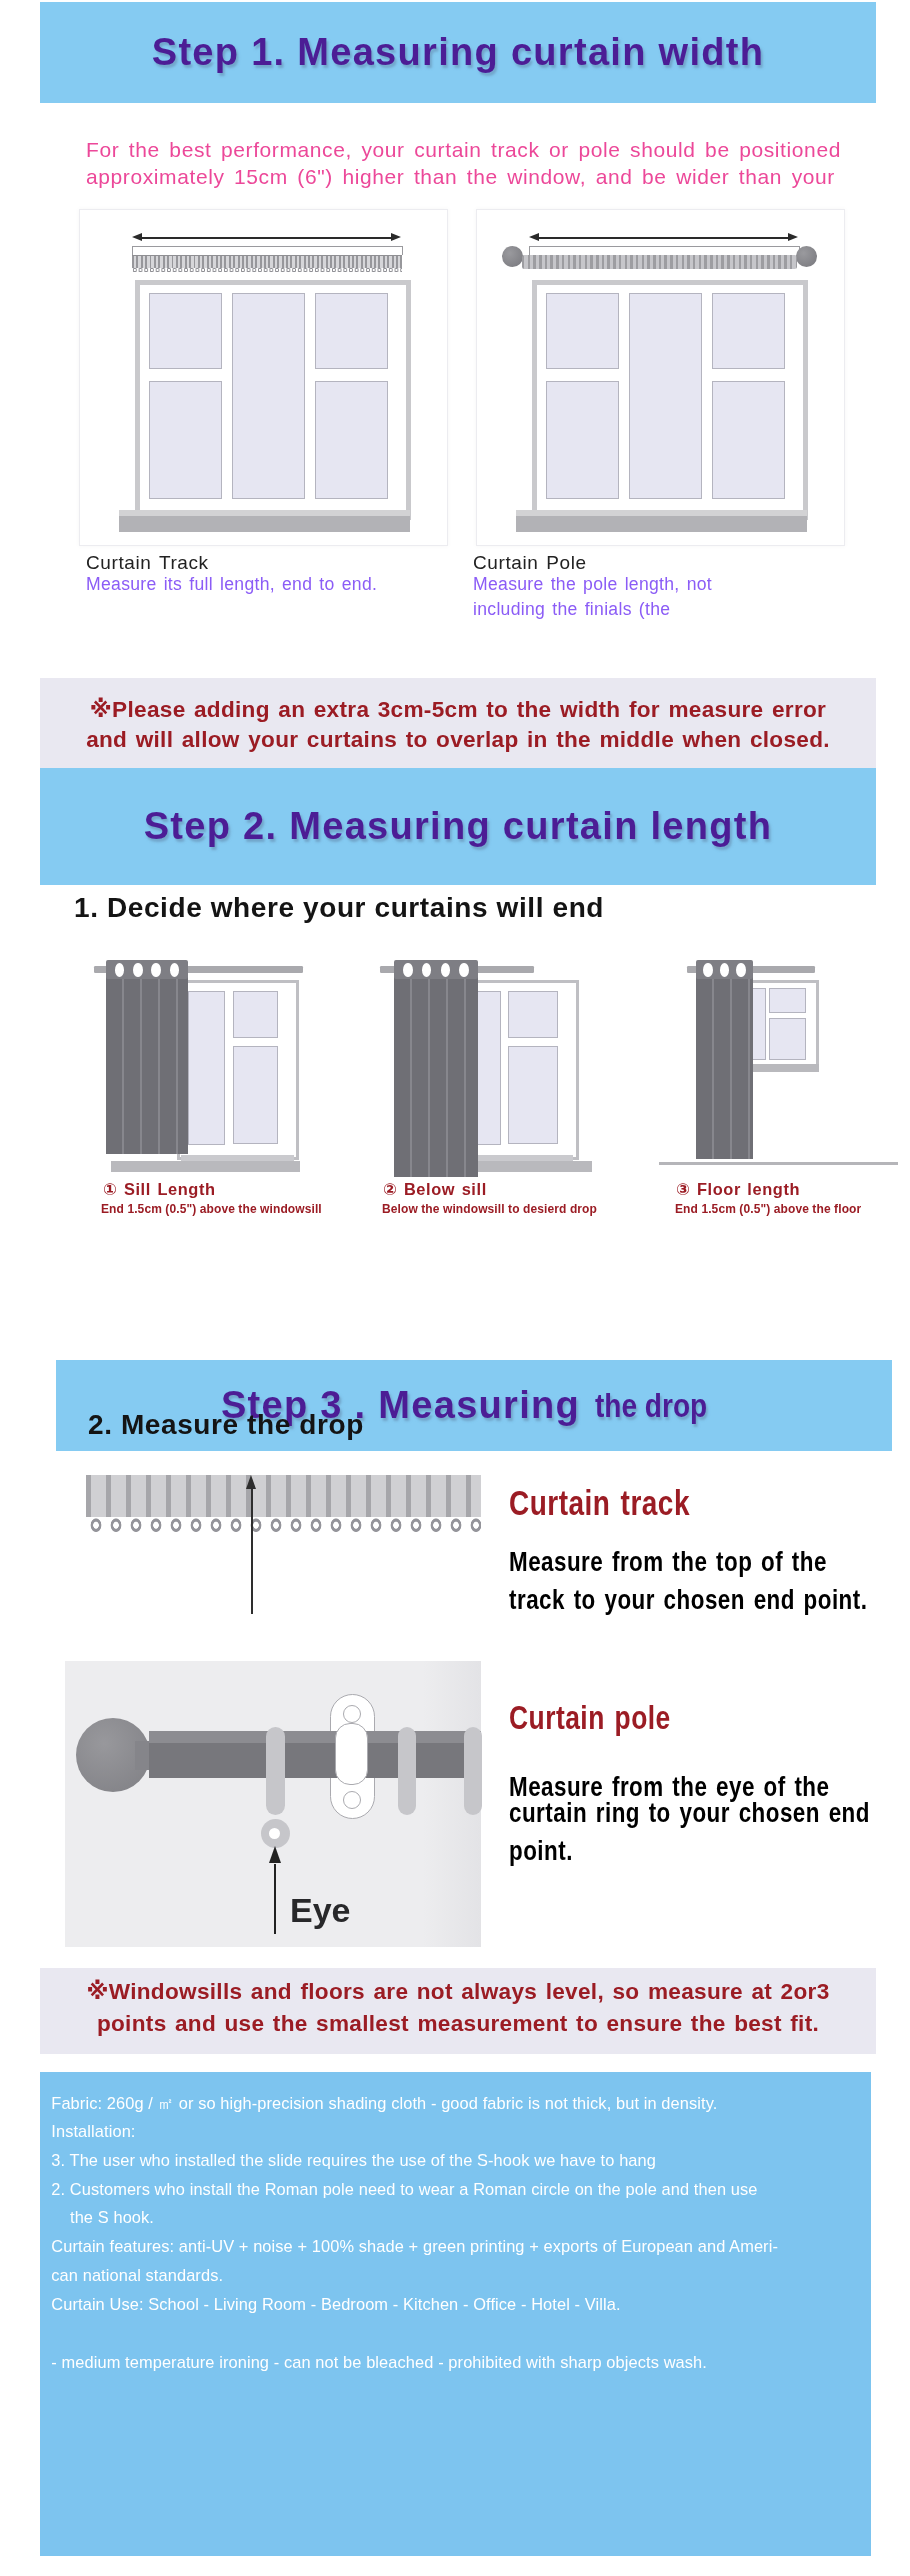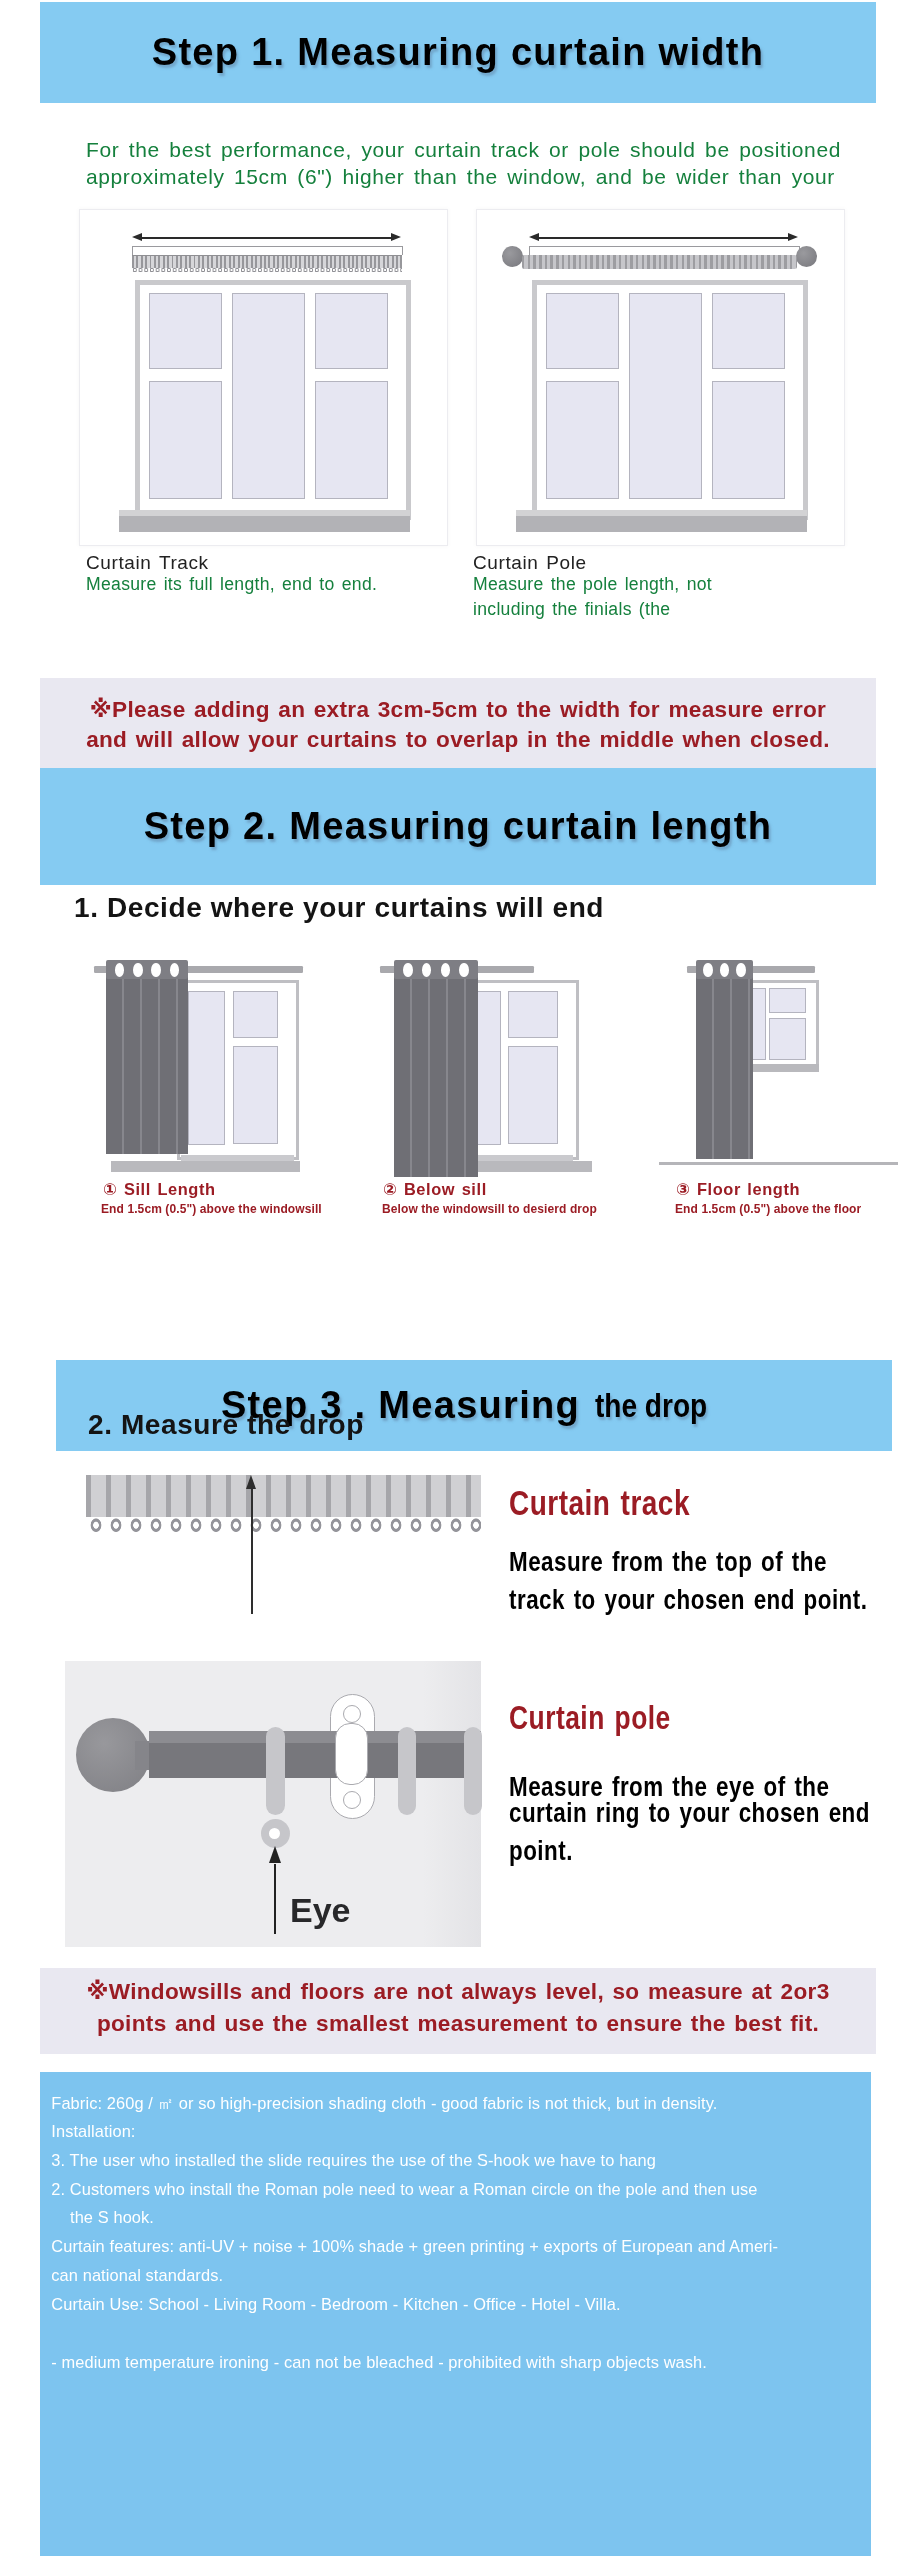--- a/index.html
+++ b/index.html
@@ -3,30 +3,30 @@
 <meta charset="utf-8">
 <style>
   html,body{margin:0;padding:0;}
   body{width:910px;height:2576px;position:relative;background:#fff;overflow:hidden;
        font-family:"Liberation Sans","DejaVu Sans",sans-serif;}
   #page{position:absolute;left:0;top:0;width:910px;height:2576px;}
 
   
   .banner{position:absolute;left:40px;width:836px;background:#85cbf2;
           display:flex;align-items:center;justify-content:center;
-          color:#000000;font-weight:bold;letter-spacing:1.3px;white-space:nowrap;
+          color:#4c1d95;font-weight:bold;letter-spacing:1.3px;white-space:nowrap;
           text-shadow:1.9px 2.5px 2.5px rgba(100,140,175,.6);}
   #banner1{top:1.9px;height:101px;font-size:38px;}
   #banner2{top:768px;height:117px;font-size:38px;}
   #banner3{top:1360px;height:91px;font-size:38px;margin-left:16px;}
   #banner3 .sub{display:inline-block;font-size:33px;margin-left:15px;
                 transform:scaleX(.85);transform-origin:left bottom;letter-spacing:0;}
 
   
-  .intro-line{position:absolute;left:86px;color:#15803d;font-size:21px;
+  .intro-line{position:absolute;left:86px;color:#ec4899;font-size:21px;
               letter-spacing:0.6px;word-spacing:3.1px;white-space:nowrap;}
   #intro1{top:138px;} #intro2{top:165px;}
 
   
   .panel{position:absolute;top:209px;width:367px;height:335px;background:#fff;
          border:0.6px solid #ececf0;box-shadow:0 0 5px rgba(0,0,0,.04);}
   #panelA{left:79px;} #panelB{left:476px;}
   .harrow{position:absolute;left:52px;top:23px;width:269px;height:8.8px;}
   .harrow .line{position:absolute;left:7.5px;right:7.5px;top:3.8px;height:1.9px;background:#2a2a2a;}
   .harrow .hl{position:absolute;left:0;top:0;width:0;height:0;
@@ -54,21 +54,21 @@
   .window1 .p1{left:8.8px;top:7.5px;width:71px;height:74px;}
   .window1 .p2{left:8.8px;top:96px;width:71px;height:116px;}
   .window1 .p3{left:92px;top:7.5px;width:71px;height:204px;}
   .window1 .p4{left:175px;top:7.5px;width:71px;height:74px;}
   .window1 .p5{left:175px;top:96px;width:71px;height:116px;}
   .sill1{position:absolute;left:39px;top:300px;width:291px;height:22px;
          background:linear-gradient(#d2d2d4 0 5.7px,#b2b2b6 5.7px);}
 
   
   .cap-title{position:absolute;font-size:19px;color:#222;letter-spacing:0.6px;word-spacing:1.9px;white-space:nowrap;}
-  .cap-text{position:absolute;font-size:17.6px;color:#15803d;letter-spacing:0.3px;word-spacing:1.9px;white-space:nowrap;}
+  .cap-text{position:absolute;font-size:17.6px;color:#8b5cf6;letter-spacing:0.3px;word-spacing:1.9px;white-space:nowrap;}
   #capTrackT{left:86px;top:552px;} #capTrackL1{left:86px;top:574px;}
   #capPoleT{left:473px;top:552px;} #capPoleL1{left:473px;top:574px;} #capPoleL2{left:473px;top:599px;}
 
   
   .note{position:absolute;left:40px;width:836px;background:#e9e8f1;}
   #note1{top:638px;height:103px;margin-top:40px;}
   #note2{top:1968px;height:86px;}
   .note-line{position:absolute;left:0;width:100%;text-align:center;color:#9b1c24;
              font-size:22.6px;font-weight:600;letter-spacing:0.3px;word-spacing:1.9px;white-space:nowrap;}
   #note1 .l1{top:17.6px;} #note1 .l2{top:49px;}

